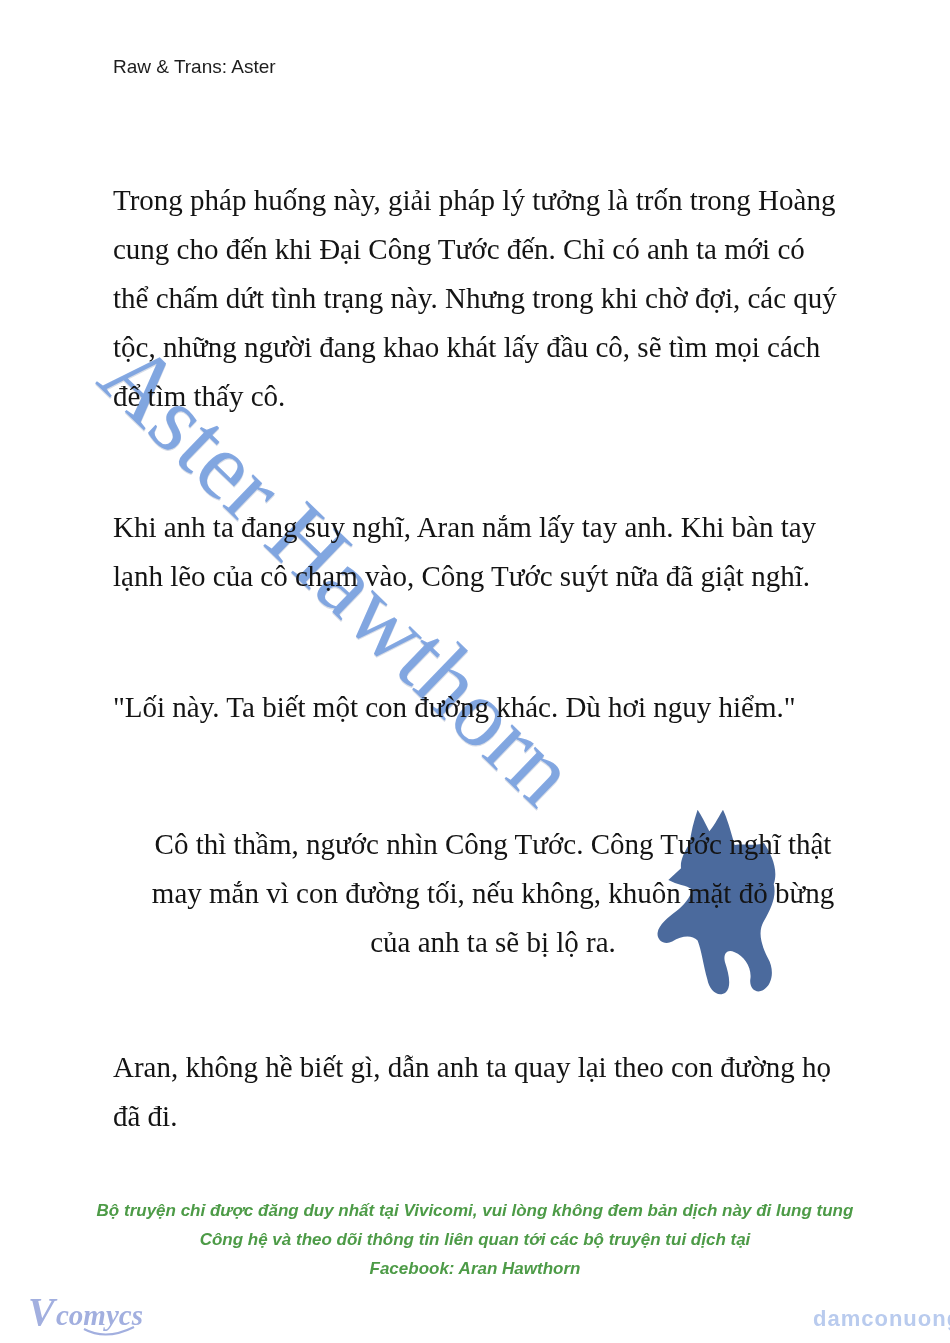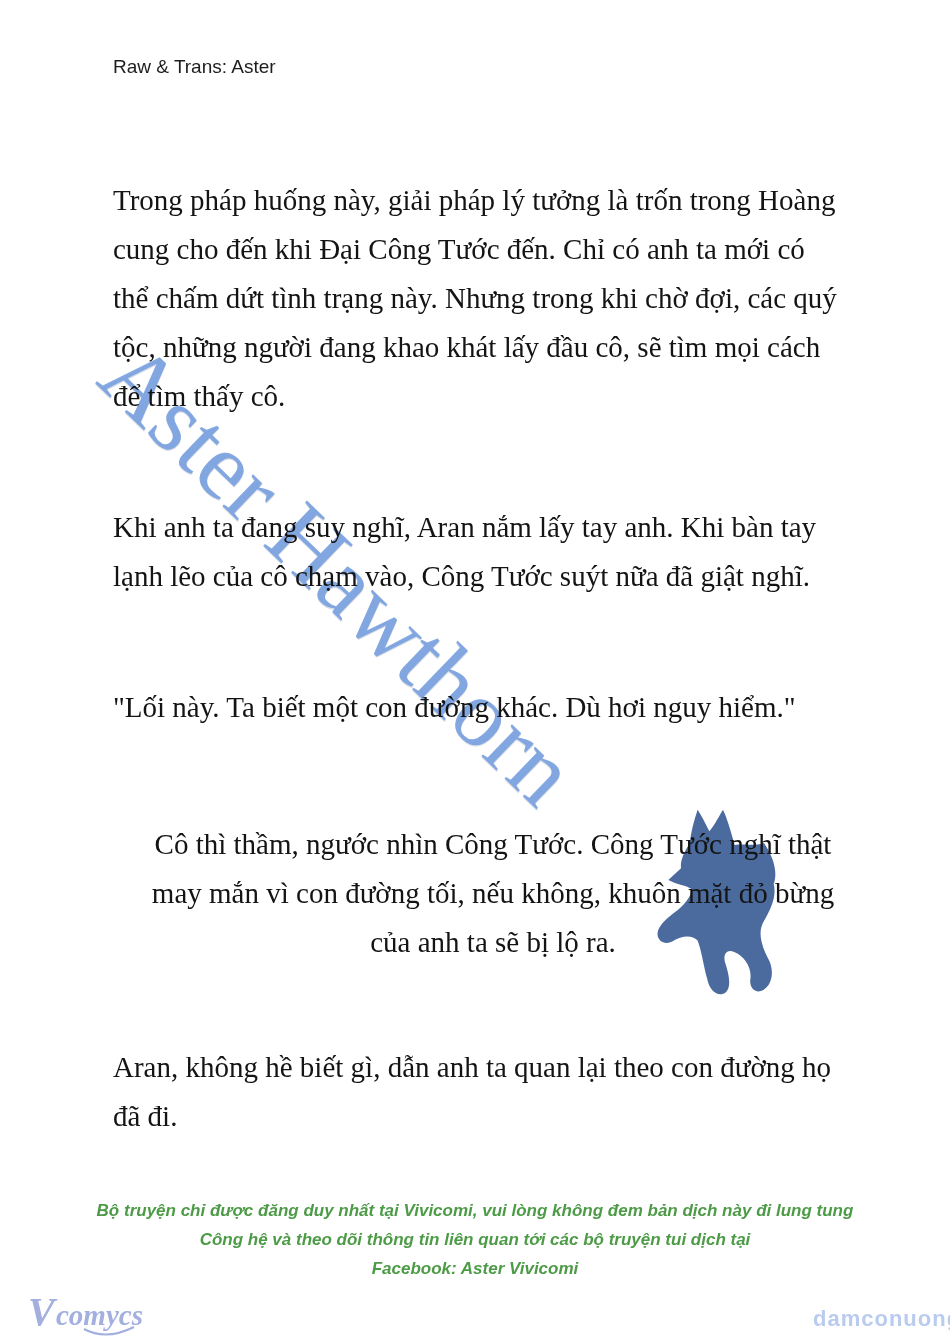--- a/index.html
+++ b/index.html
@@ -122,28 +122,28 @@
 cung cho đến khi Đại Công Tước đến. Chỉ có anh ta mới có
 thể chấm dứt tình trạng này. Nhưng trong khi chờ đợi, các quý
 tộc, những người đang khao khát lấy đầu cô, sẽ tìm mọi cách
 để tìm thấy cô.</p>
     <p>Khi anh ta đang suy nghĩ, Aran nắm lấy tay anh. Khi bàn tay
 lạnh lẽo của cô chạm vào, Công Tước suýt nữa đã giật nghĩ.</p>
     <p>"Lối này. Ta biết một con đường khác. Dù hơi nguy hiểm."</p>
     <p>Cô thì thầm, ngước nhìn Công Tước. Công Tước nghĩ thật
 may mắn vì con đường tối, nếu không, khuôn mặt đỏ bừng
 của anh ta sẽ bị lộ ra.</p>
-    <p>Aran, không hề biết gì, dẫn anh ta quan lại theo con đường họ
+    <p>Aran, không hề biết gì, dẫn anh ta quay lại theo con đường họ
 đã đi.</p>
   </div>
 
   <div class="footer">
     <div>Bộ truyện chỉ được đăng duy nhất tại Vivicomi, vui lòng không đem bản dịch này đi lung tung</div>
     <div>Công hệ và theo dõi thông tin liên quan tới các bộ truyện tui dịch tại</div>
-    <div>Facebook: Aster Vivicomi</div>
+    <div>Facebook: Aran Hawthorn</div>
   </div>
 
   <svg class="vcomycs" width="150" height="48" xmlns="http://www.w3.org/2000/svg">
     <text x="2" y="34" font-family="Liberation Serif, serif" font-style="italic" font-weight="bold" font-size="40" fill="#a2afdf">V</text>
     <text x="30" y="34" font-family="Liberation Serif, serif" font-style="italic" font-weight="bold" font-size="29" fill="#a2afdf">comycs</text>
     <path d="M58 38 Q80 50 108 36" stroke="#a2afdf" stroke-width="2" fill="none"></path>
   </svg>
 
   <div class="damconuong">damconuong</div>
 

